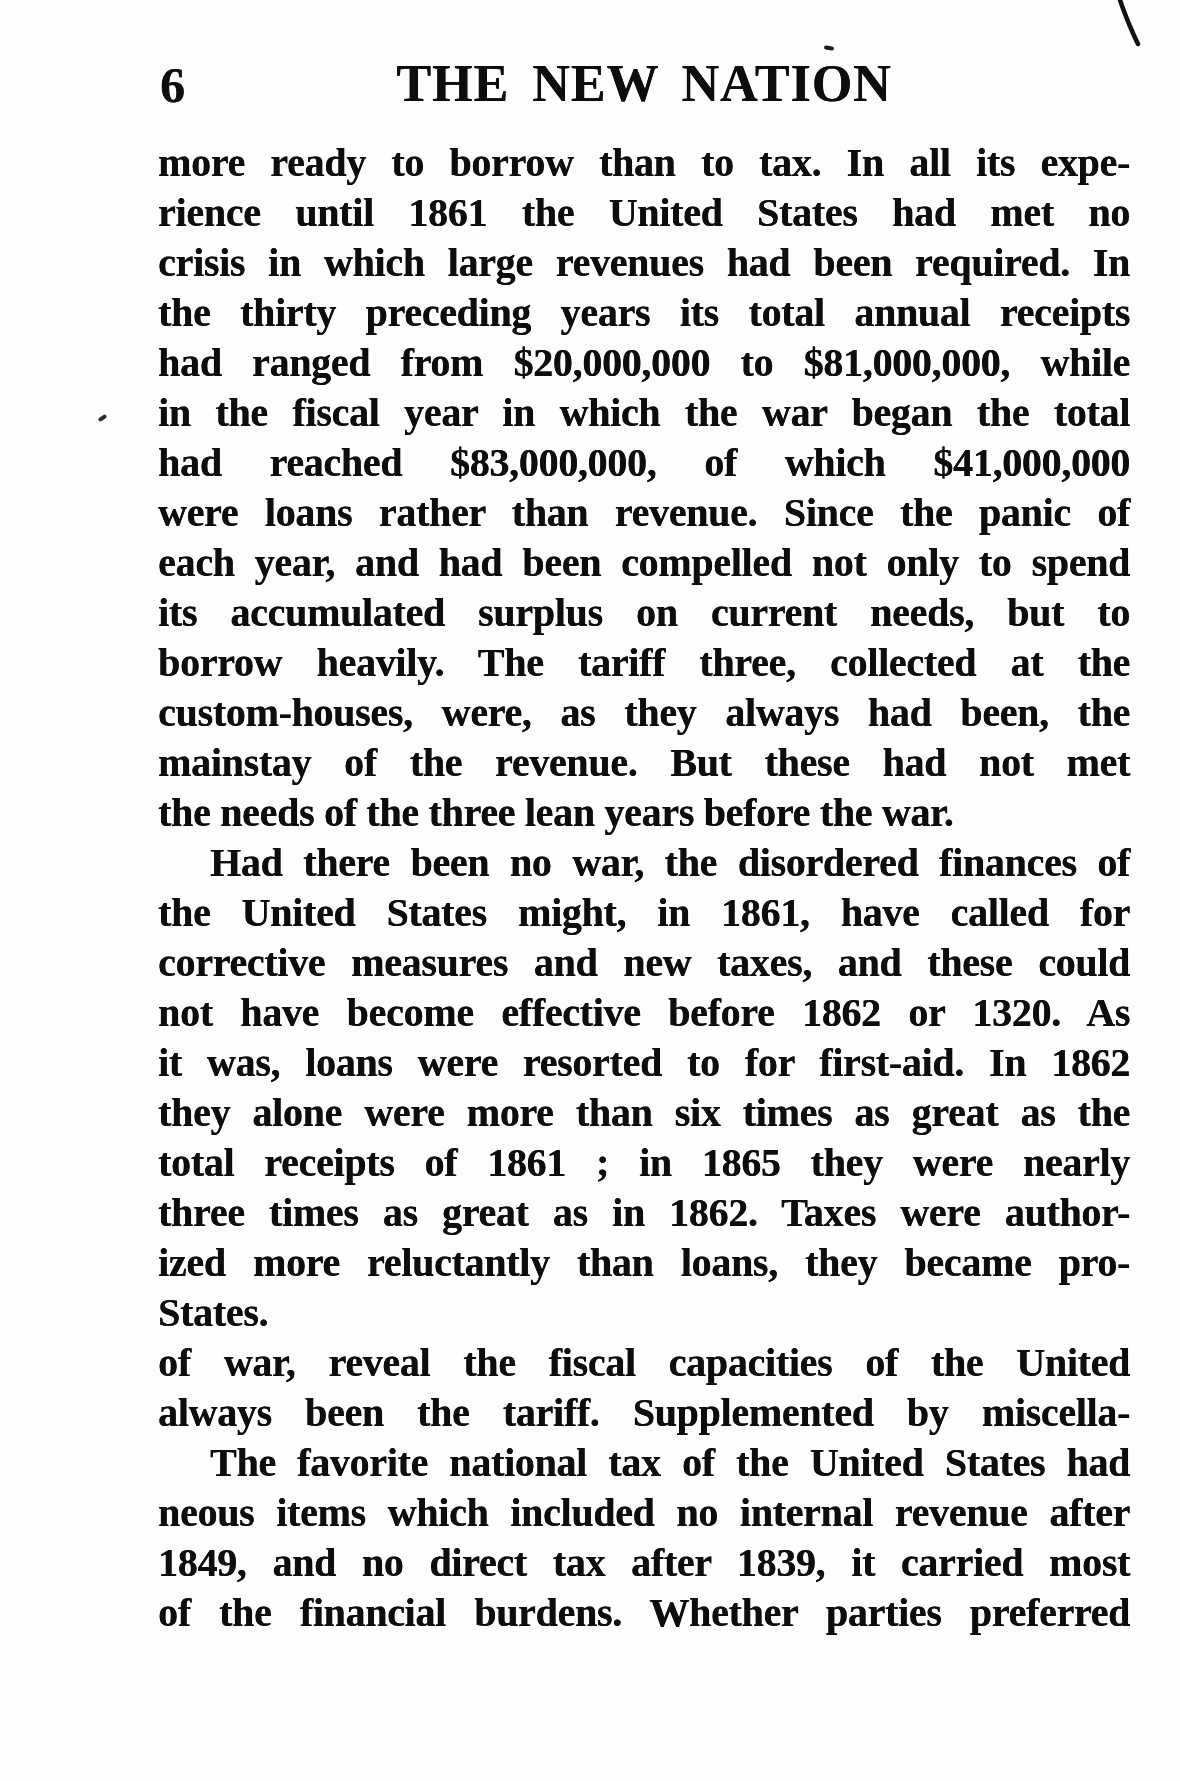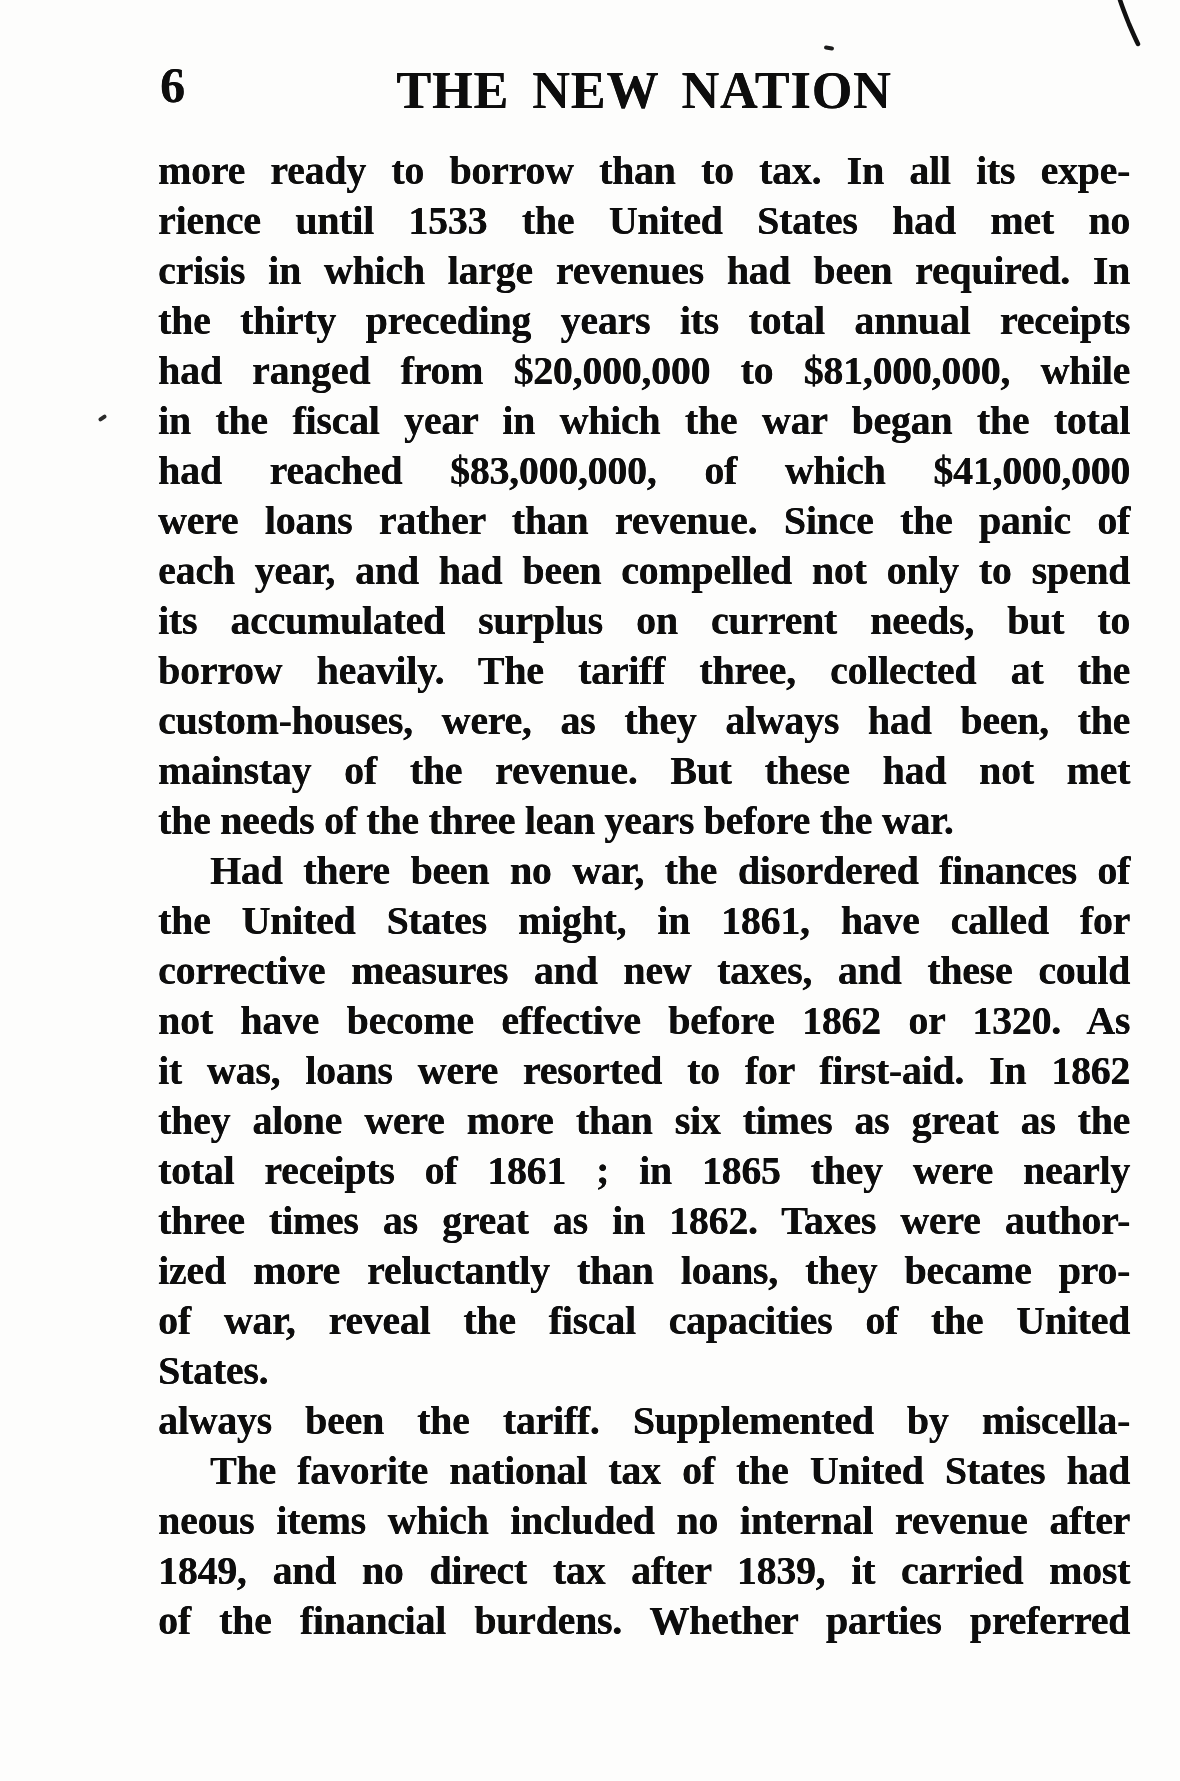--- a/index.html
+++ b/index.html
@@ -29,35 +29,34 @@
     top: 2px;
     font-size: 50px;
     font-weight: bold;
     line-height: 1;
     text-shadow: 0.3px 0.2px 0 currentColor;
   }
   .head-title {
     position: absolute;
     left: 0;
     right: 0;
-    top: 7px;
+    top: 0;
     text-align: center;
     font-size: 52px;
     font-weight: bold;
     line-height: 1;
     letter-spacing: 1px;
     word-spacing: 9px;
     text-shadow: 0.3px 0.2px 0 currentColor;
   }
   .body-text {
     position: absolute;
     top: 138px;
     left: 158px;
     width: 972px;
-    margin-top: 8px;
   }
   .paragraph { margin: 0; }
   .line {
     font-size: 40px;
     font-weight: bold;
     line-height: 50px;
     height: 50px;
     letter-spacing: -0.3px;
     white-space: nowrap;
     text-align: justify;
@@ -107,21 +106,21 @@
   <div class="header-dot"></div>
   <div class="margin-dash"></div>
 
   <svg class="pen-stroke" viewBox="0 0 70 52" xmlns="http://www.w3.org/2000/svg">
     <path d="M25,0 C27,6 30,14 34,24 C37,31 40,38 43,44" fill="none" stroke="#111111" stroke-width="4.5" stroke-linecap="round"></path>
   </svg>
 
   <div class="body-text">
       <div class="paragraph">
         <div class="line">more ready to borrow than to tax. In all its expe-</div>
-        <div class="line">rience until 1533 the United States had met no</div>
+        <div class="line">rience until 1861 the United States had met no</div>
         <div class="line">crisis in which large revenues had been required. In</div>
         <div class="line">the thirty preceding years its total annual receipts</div>
         <div class="line">had ranged from $20,000,000 to $81,000,000, while</div>
         <div class="line">in the fiscal year in which the war began the total</div>
         <div class="line">had reached $83,000,000, of which $41,000,000</div>
         <div class="line">were loans rather than revenue. Since the panic of</div>
         <div class="line">each year, and had been compelled not only to spend</div>
         <div class="line">its accumulated surplus on current needs, but to</div>
         <div class="line">borrow heavily. The tariff three, collected at the</div>
         <div class="line">custom-houses, were, as they always had been, the</div>
@@ -131,22 +130,22 @@
       <div class="paragraph">
         <div class="line indent">Had there been no war, the disordered finances of</div>
         <div class="line">the United States might, in 1861, have called for</div>
         <div class="line">corrective measures and new taxes, and these could</div>
         <div class="line">not have become effective before 1862 or 1320. As</div>
         <div class="line">it was, loans were resorted to for first-aid. In 1862</div>
         <div class="line">they alone were more than six times as great as the</div>
         <div class="line">total receipts of 1861 ; in 1865 they were nearly</div>
         <div class="line">three times as great as in 1862. Taxes were author-</div>
         <div class="line">ized more reluctantly than loans, they became pro-</div>
+        <div class="line noslast">States.</div>
         <div class="line">of war, reveal the fiscal capacities of the United</div>
-        <div class="line noslast">States.</div>
       </div>
       <div class="paragraph">
         <div class="line">always been the tariff. Supplemented by miscella-</div>
         <div class="line indent">The favorite national tax of the United States had</div>
         <div class="line">neous items which included no internal revenue after</div>
         <div class="line">1849, and no direct tax after 1839, it carried most</div>
         <div class="line">of the financial burdens. Whether parties preferred</div>
       </div>
     </div>
 

